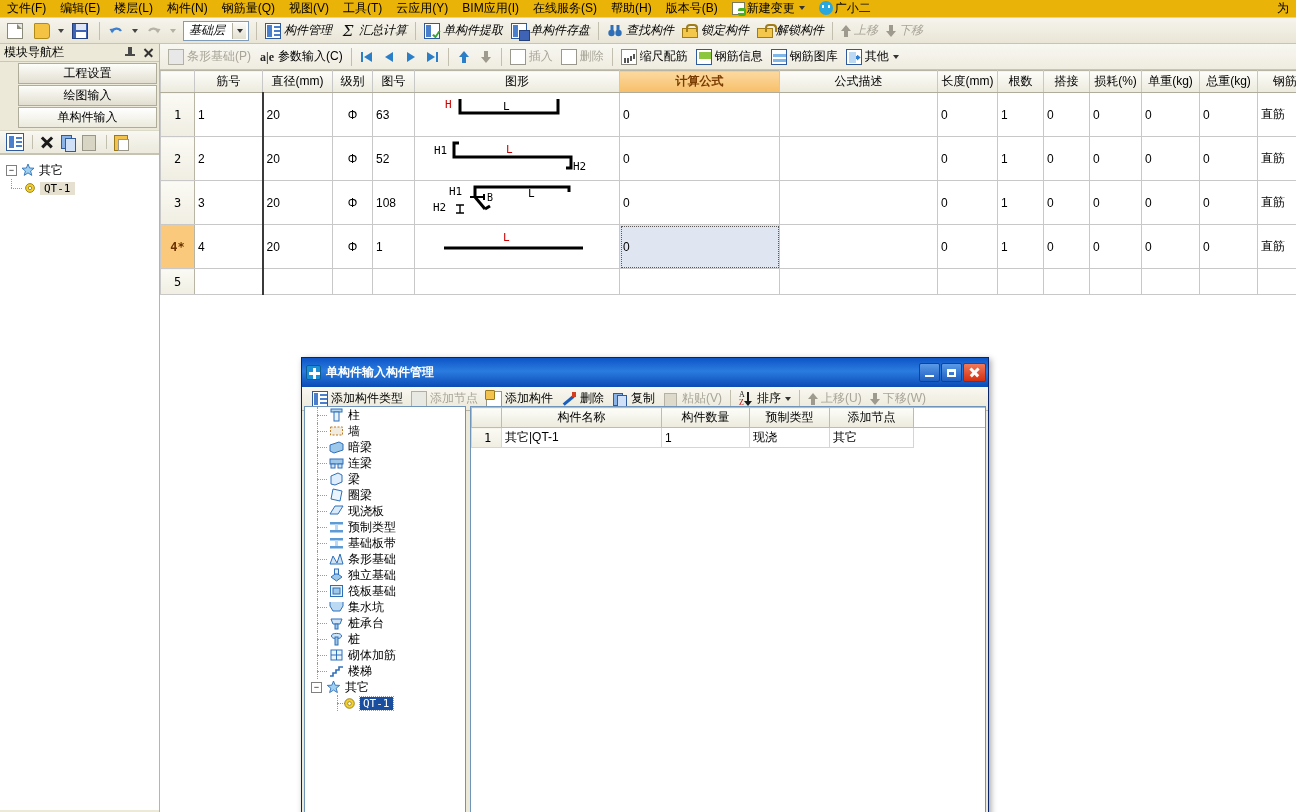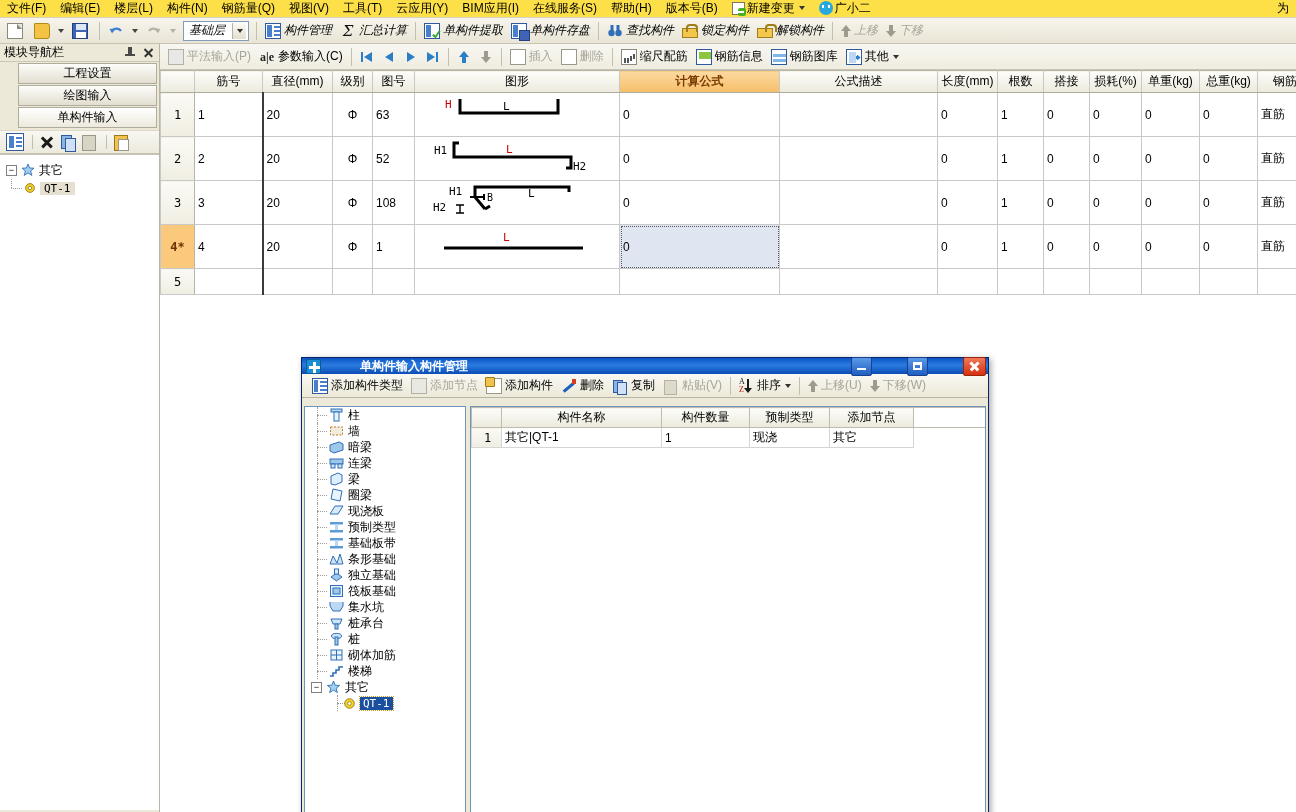--- a/index.html
+++ b/index.html
@@ -9,21 +9,21 @@
     overflow: hidden;
     font-family: "Liberation Sans", sans-serif;
     font-size: 12px;
     background: #ffffff;
   }
   #app { position: relative; width: 1296px; height: 812px; }
 
   
   .menubar {
     position: absolute; left: 0; top: 0; width: 1296px; height: 18px;
-    background: #fde047;
+    background: #eab308;
     display: flex; align-items: flex-end;
     overflow: hidden;
     border-bottom: 1px solid #d6d2c2;
   }
   .menubar .mi {
     padding: 0 7px; line-height: 18px; font-size: 12px; color: #000;
     white-space: nowrap;
   }
   .menubar .spacer { flex: 1; }
 
@@ -207,22 +207,22 @@
   td.shape{ padding:0; }
   td.sel{ background:#dfe6f2; outline:1px dotted #5a5a5a; outline-offset:-2px; }
 
   
   .dialog{
     position:absolute; left:301px; top:357px; width:688px; height:470px;
     border:1px solid #0a246a; background:#ece9d8;
     box-shadow: 2px 2px 6px rgba(0,0,0,.35);
   }
   .dlg-title{
-    height:16px; background:linear-gradient(#0d55c6,#2a7ce0 45%,#0b4bb5);
-    display:flex; align-items:center; padding:0 2px 0 4px; color:#fff; font-weight:bold; font-size:12px;gap:34px;
+    height:29px; background:linear-gradient(#0d55c6,#2a7ce0 45%,#0b4bb5);
+    display:flex; align-items:center; padding:0 2px 0 4px; color:#fff; font-weight:bold; font-size:12px;
   }
   .dlg-title .dicon{ width:15px;height:15px; background:#1a8fd6; border:1px solid #0c5d96; margin-right:5px;
      position:relative; border-radius:2px;}
   .dlg-title .dicon:before{content:"";position:absolute;left:6px;top:2px;width:3px;height:11px;background:#fff;}
   .dlg-title .dicon:after{content:"";position:absolute;left:2px;top:6px;width:11px;height:3px;background:#fff;}
   .dlg-title .ttxt{flex:1;}
   .wbtn{ width:21px;height:19px; margin-left:1px; border:1px solid #1a3f8f; border-radius:2px;
          background:linear-gradient(#5a9ae8,#1f5fc0); display:flex;align-items:center;justify-content:center;
          color:#fff; font-size:11px; font-weight:bold;}
   .wbtn.close{ background:linear-gradient(#f07a5a,#d42f10); border-color:#9c2408; width:23px;}
@@ -389,21 +389,21 @@
     </div>
     <div class="tbtn dis">
       <span class="arrow-dn"></span>
       <span>下移</span>
     </div>
   </div>
 
   <div class="toolbar2">
     <div class="tbtn dis">
       <span class="ic ic-pf"></span>
-      <span>平法输入(P)</span>
+      <span>条形基础(P)</span>
     </div>
     <div class="tbtn">
       <span class="ic ic-ae">a|e</span>
       <span>参数输入(C)</span>
     </div>
     <div class="tsep"></div>
     <div class="navbtn">
         <span class="bar-l"></span>
         <span class="tri-l"></span>
       </div>

